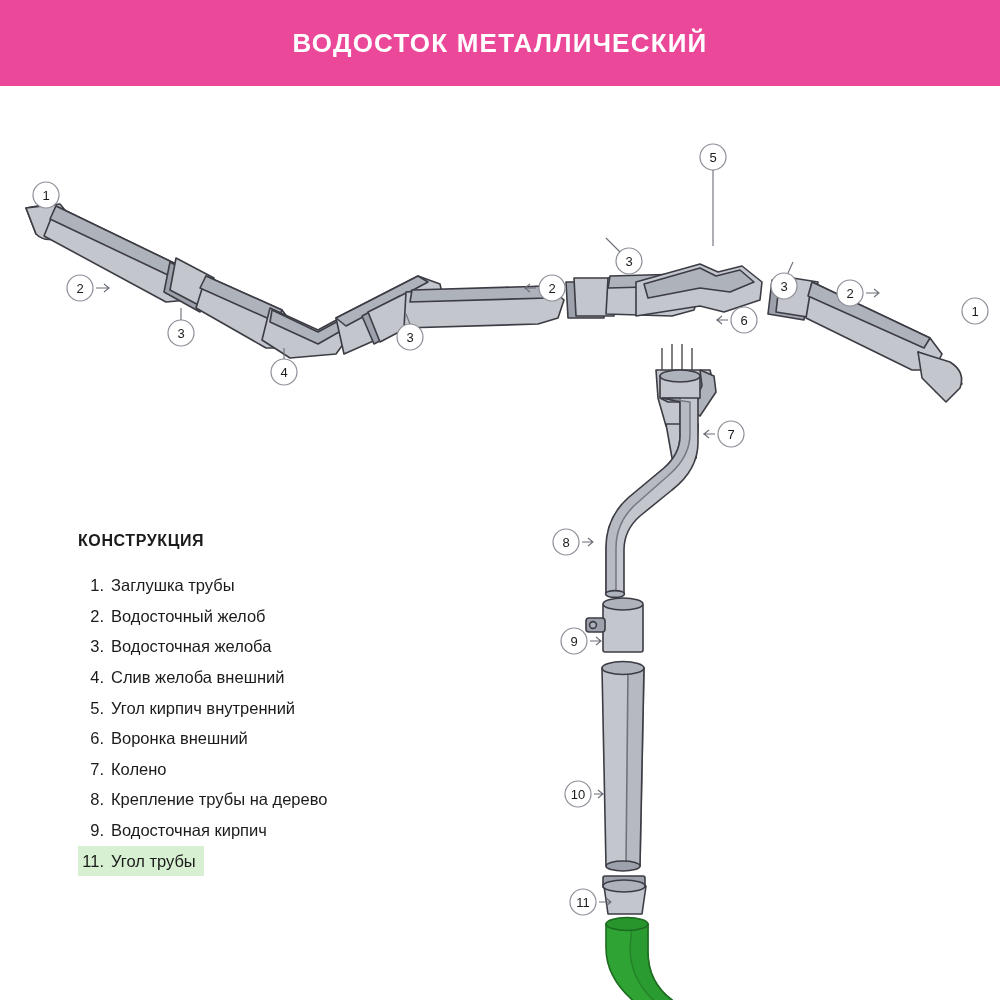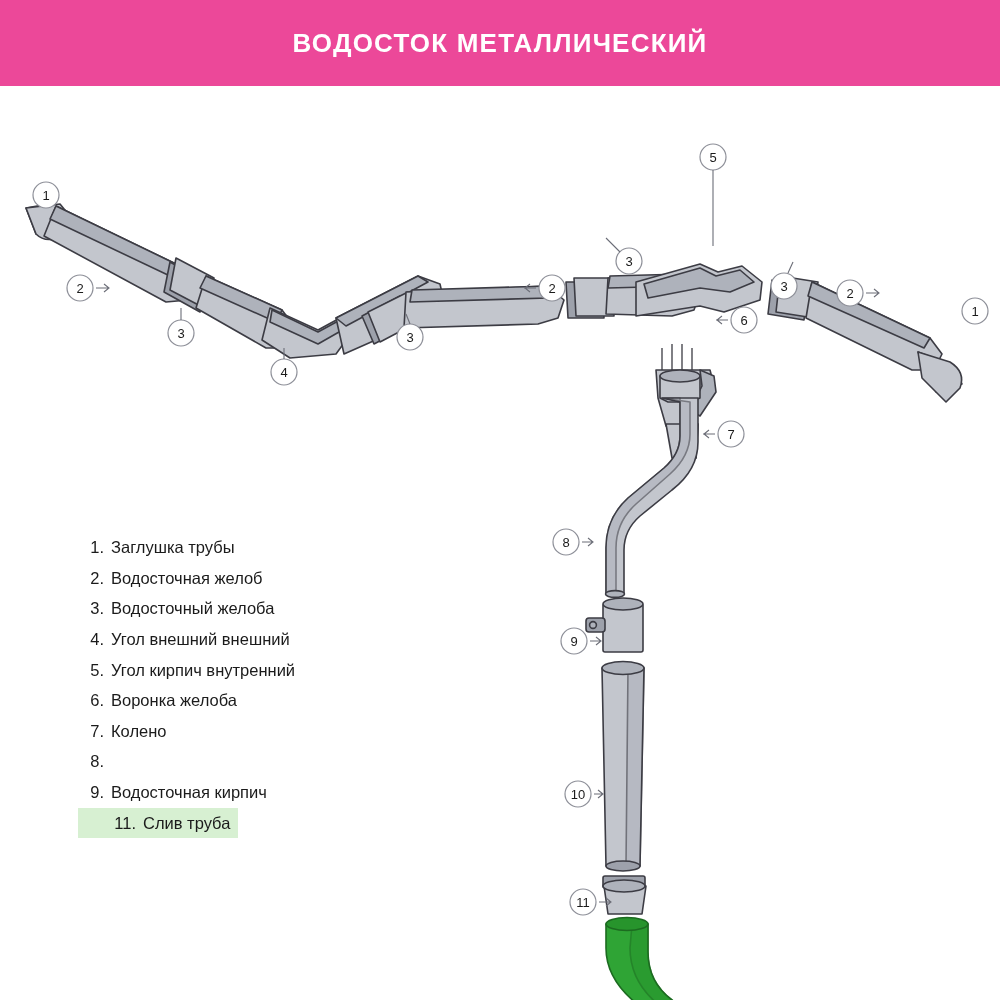--- a/index.html
+++ b/index.html
@@ -76,21 +76,20 @@
     line-height: 1.25;
   }
   .legend-item .num {
     min-width: 26px;
     text-align: right;
   }
   .legend-item.highlight {
     background: #d7f0d2;
     display: inline-flex;
     padding-right: 8px;
-    padding-left: 32px;
   }
   .legend-wrap {
     display: block;
   }
 </style>
 </head>
 <body>
 
 <div class="page">
 
@@ -286,75 +285,77 @@
         </g>
         <g>
           <circle class="cc" cx="583" cy="816" r="13"></circle>
           <text class="ctext" x="583" y="821">11</text>
           <path class="lead" d="M599 816 L610 816 M606 812 L611 816 L606 820"></path>
         </g>
       </g>
     </svg>
 
     <div class="legend">
+      <div class="legend-title">КОНСТРУКЦИЯ</div>
       <ul class="legend-list">
         <li class="legend-wrap">
             <span class="legend-item">
               <span class="num">1.</span>
               <span>Заглушка трубы</span>
             </span>
           </li>
         <li class="legend-wrap">
             <span class="legend-item">
               <span class="num">2.</span>
-              <span>Водосточная желоб</span>
+              <span>Водосточный желоб</span>
             </span>
           </li>
         <li class="legend-wrap">
             <span class="legend-item">
               <span class="num">3.</span>
-              <span>Водосточный желоба</span>
+              <span>Водосточная желоба</span>
             </span>
           </li>
         <li class="legend-wrap">
             <span class="legend-item">
               <span class="num">4.</span>
-              <span>Угол внешний внешний</span>
+              <span>Слив желоба внешний</span>
             </span>
           </li>
         <li class="legend-wrap">
             <span class="legend-item">
               <span class="num">5.</span>
               <span>Угол кирпич внутренний</span>
             </span>
           </li>
         <li class="legend-wrap">
             <span class="legend-item">
               <span class="num">6.</span>
-              <span>Воронка желоба</span>
+              <span>Воронка внешний</span>
             </span>
           </li>
         <li class="legend-wrap">
             <span class="legend-item">
               <span class="num">7.</span>
               <span>Колено</span>
             </span>
           </li>
         <li class="legend-wrap">
             <span class="legend-item">
               <span class="num">8.</span>
+              <span>Крепление трубы на дерево</span>
             </span>
           </li>
         <li class="legend-wrap">
             <span class="legend-item">
               <span class="num">9.</span>
               <span>Водосточная кирпич</span>
             </span>
           </li>
         <li class="legend-wrap"><span class="legend-item highlight">
               <span class="num">11.</span>
-              <span>Слив труба</span>
+              <span>Угол трубы</span>
             </span></li>
       </ul>
     </div>
 
   </div>
 </div>
 
 </body></html>

